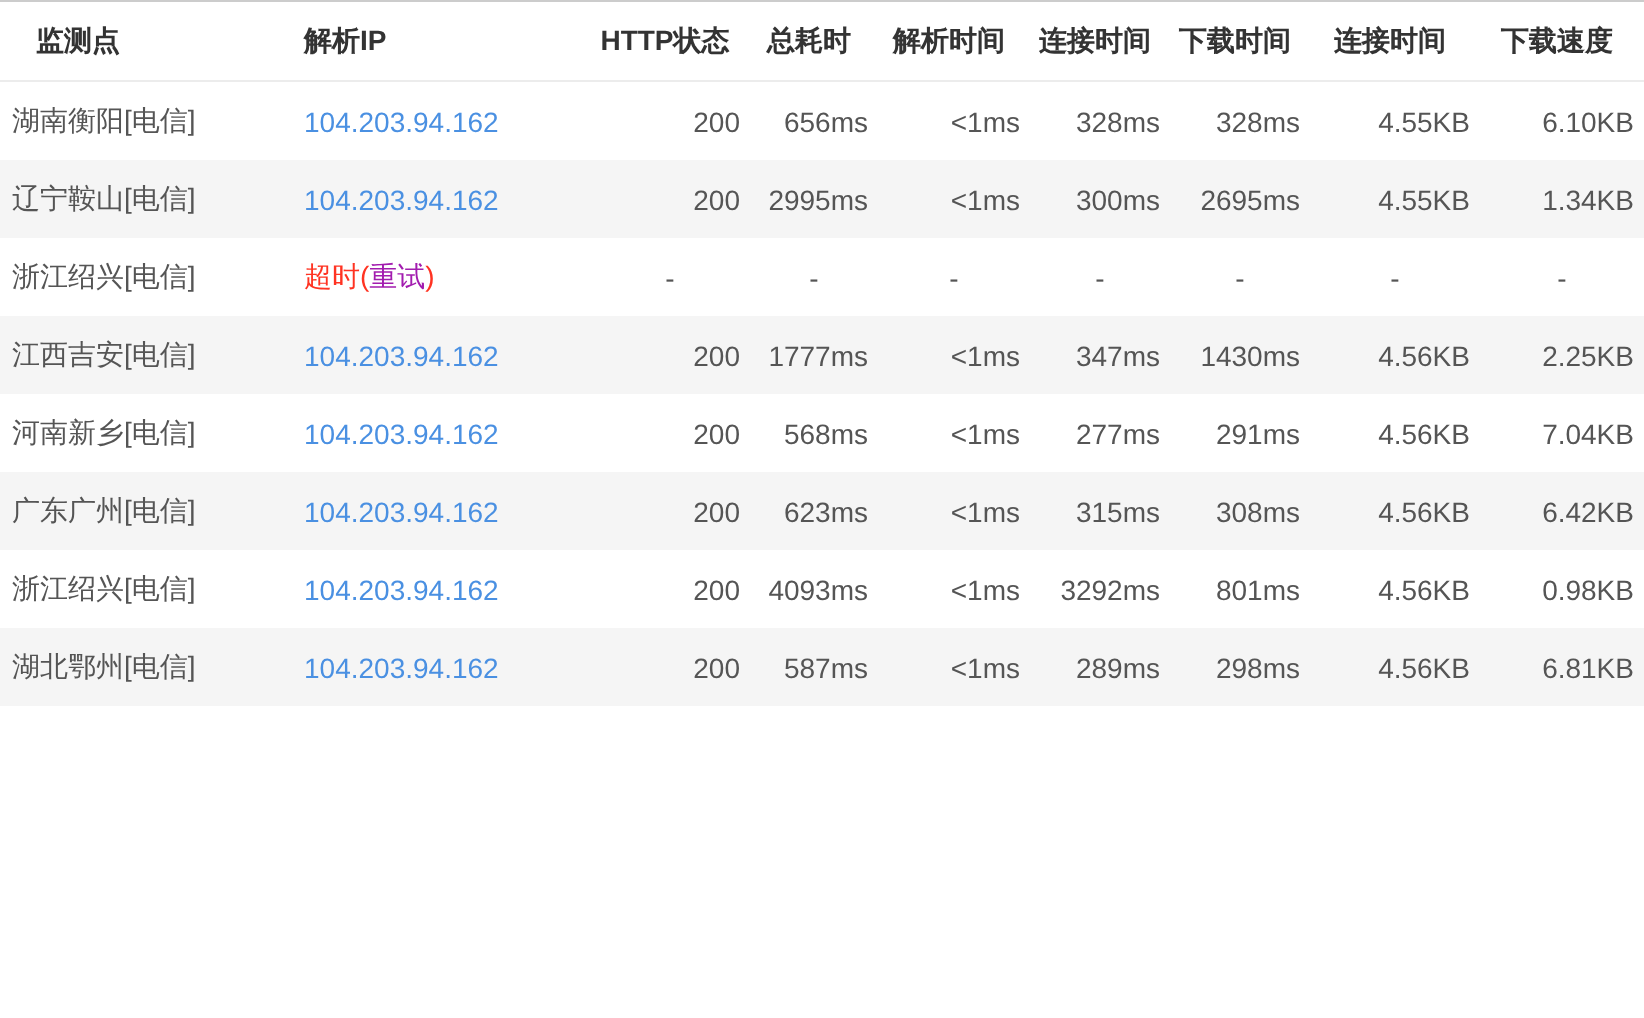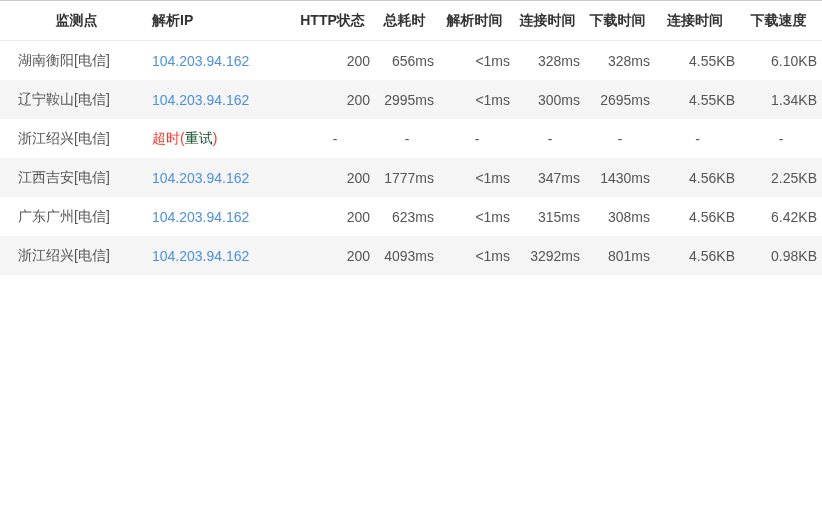--- a/index.html
+++ b/index.html
@@ -36,43 +36,43 @@
   table.monitor thead th {
     height: 39px;
     font-size: 14px;
     font-weight: bold;
     color: #333333;
     padding: 0 5px 0 0;
     border-bottom: 1px solid #ececec;
     white-space: nowrap;
   }
   table.monitor thead th.left { text-align: left; padding: 0; }
-  table.monitor thead th.node-col { padding-left: 18px; text-align: center; }
+  table.monitor thead th.node-col { padding-left: 18px; }
   table.monitor thead th.ip-col   { padding-left: 17px; }
 
   table.monitor tbody td {
     height: 39px;
     text-align: right;
     padding: 0 5px 0 0;
     white-space: nowrap;
   }
   table.monitor tbody td.left { text-align: left; padding: 0; }
-  table.monitor tbody td.node-col { padding-left: 18px; }
+  table.monitor tbody td.node-col { padding-left: 6px; }
   table.monitor tbody td.ip-col   { padding-left: 17px; }
   table.monitor tbody td.center { text-align: center; padding: 0; }
   table.monitor tbody tr:nth-child(even) { background: #f5f5f5; }
 
   a.ip-link {
     color: #4a90e2;
     text-decoration: none;
     cursor: pointer;
   }
   .timeout-text { color: #ff3322; }
   a.retry-link {
-    color: #14532d;
+    color: #a21caf;
     text-decoration: none;
     cursor: pointer;
   }
 </style>
 </head>
 <body>
 
 <div class="viewport">
   <table class="monitor">
     <colgroup>
@@ -138,20 +138,31 @@
           <td class="left ip-col"><a class="ip-link">104.203.94.162</a></td>
           <td>200</td>
           <td>1777ms</td>
           <td>&lt;1ms</td>
           <td>347ms</td>
           <td>1430ms</td>
           <td>4.56KB</td>
           <td>2.25KB</td>
         </tr>
         <tr>
+          <td class="left node-col">河南新乡[电信]</td>
+          <td class="left ip-col"><a class="ip-link">104.203.94.162</a></td>
+          <td>200</td>
+          <td>568ms</td>
+          <td>&lt;1ms</td>
+          <td>277ms</td>
+          <td>291ms</td>
+          <td>4.56KB</td>
+          <td>7.04KB</td>
+        </tr>
+        <tr>
           <td class="left node-col">广东广州[电信]</td>
           <td class="left ip-col"><a class="ip-link">104.203.94.162</a></td>
           <td>200</td>
           <td>623ms</td>
           <td>&lt;1ms</td>
           <td>315ms</td>
           <td>308ms</td>
           <td>4.56KB</td>
           <td>6.42KB</td>
         </tr>
@@ -159,15 +170,26 @@
           <td class="left node-col">浙江绍兴[电信]</td>
           <td class="left ip-col"><a class="ip-link">104.203.94.162</a></td>
           <td>200</td>
           <td>4093ms</td>
           <td>&lt;1ms</td>
           <td>3292ms</td>
           <td>801ms</td>
           <td>4.56KB</td>
           <td>0.98KB</td>
         </tr>
+        <tr>
+          <td class="left node-col">湖北鄂州[电信]</td>
+          <td class="left ip-col"><a class="ip-link">104.203.94.162</a></td>
+          <td>200</td>
+          <td>587ms</td>
+          <td>&lt;1ms</td>
+          <td>289ms</td>
+          <td>298ms</td>
+          <td>4.56KB</td>
+          <td>6.81KB</td>
+        </tr>
       </tbody>
   </table>
 </div>
 
 </body></html>

